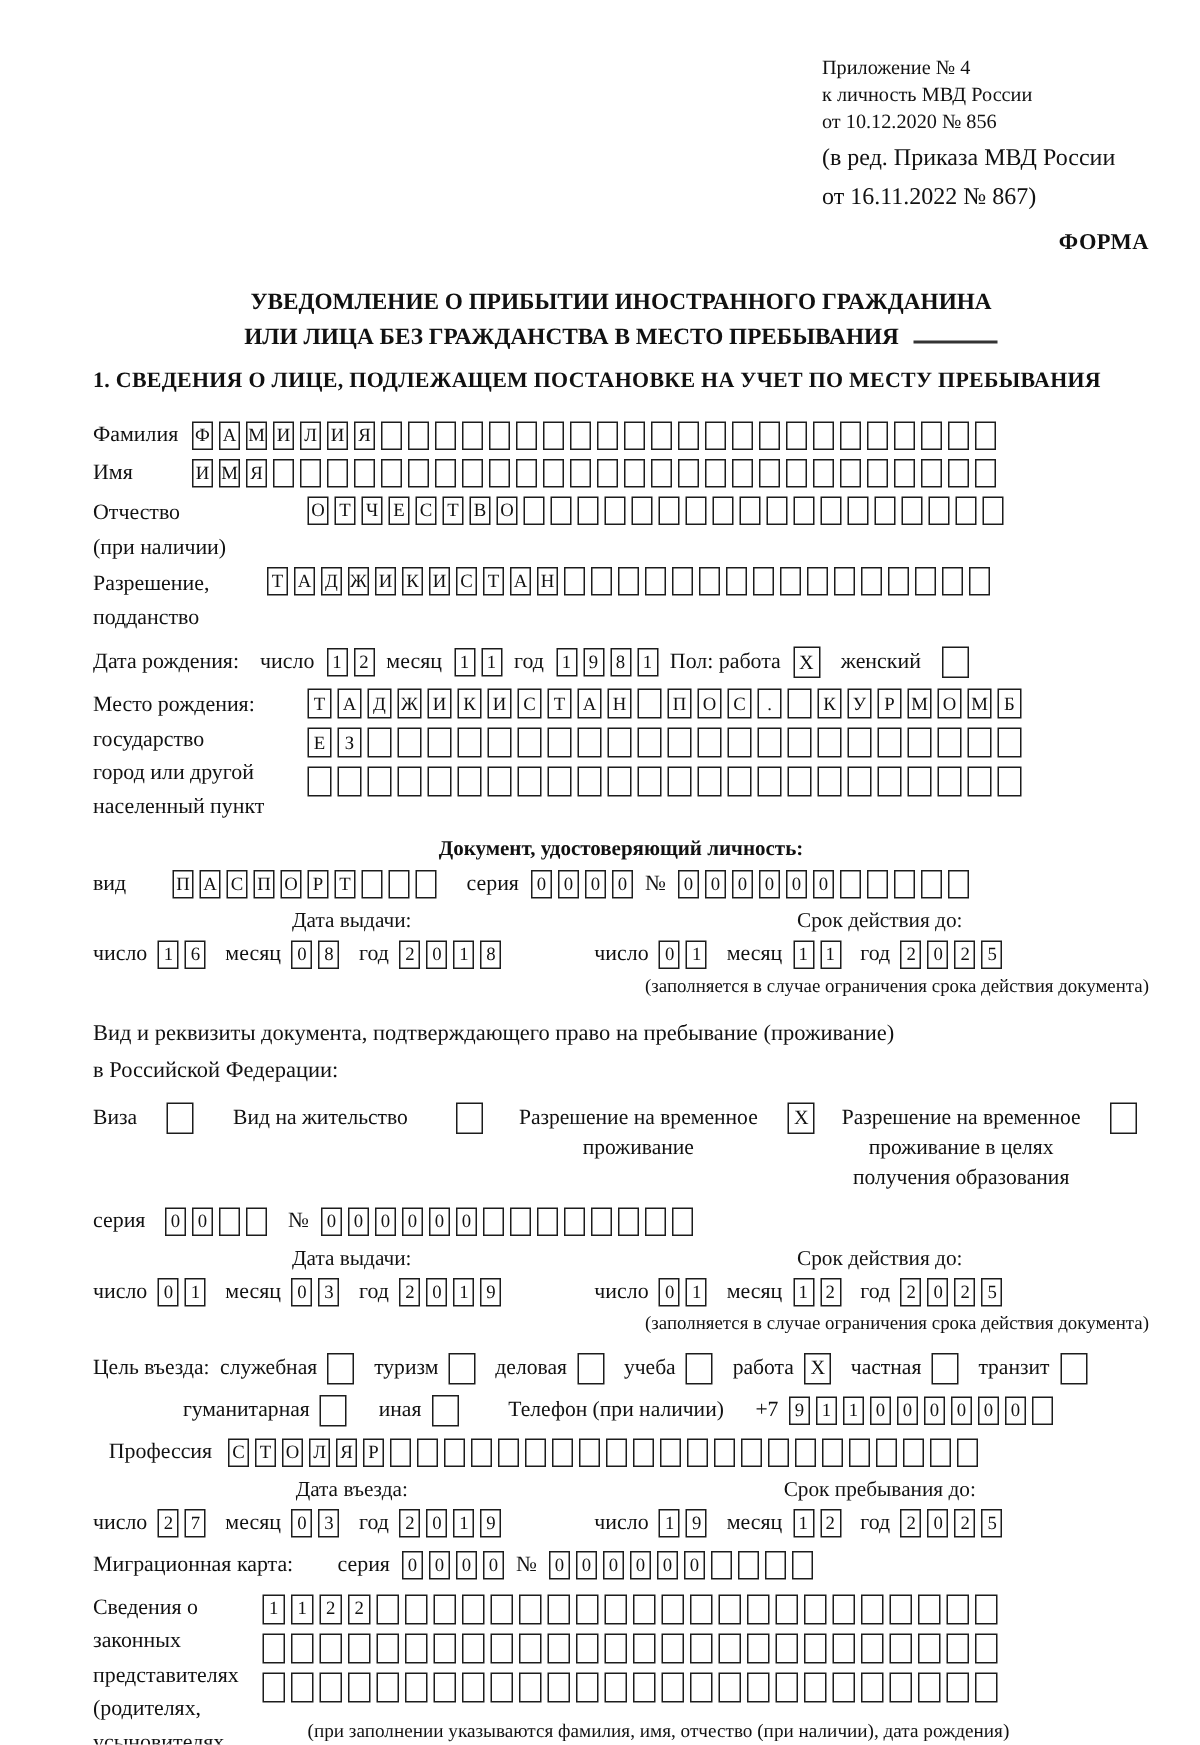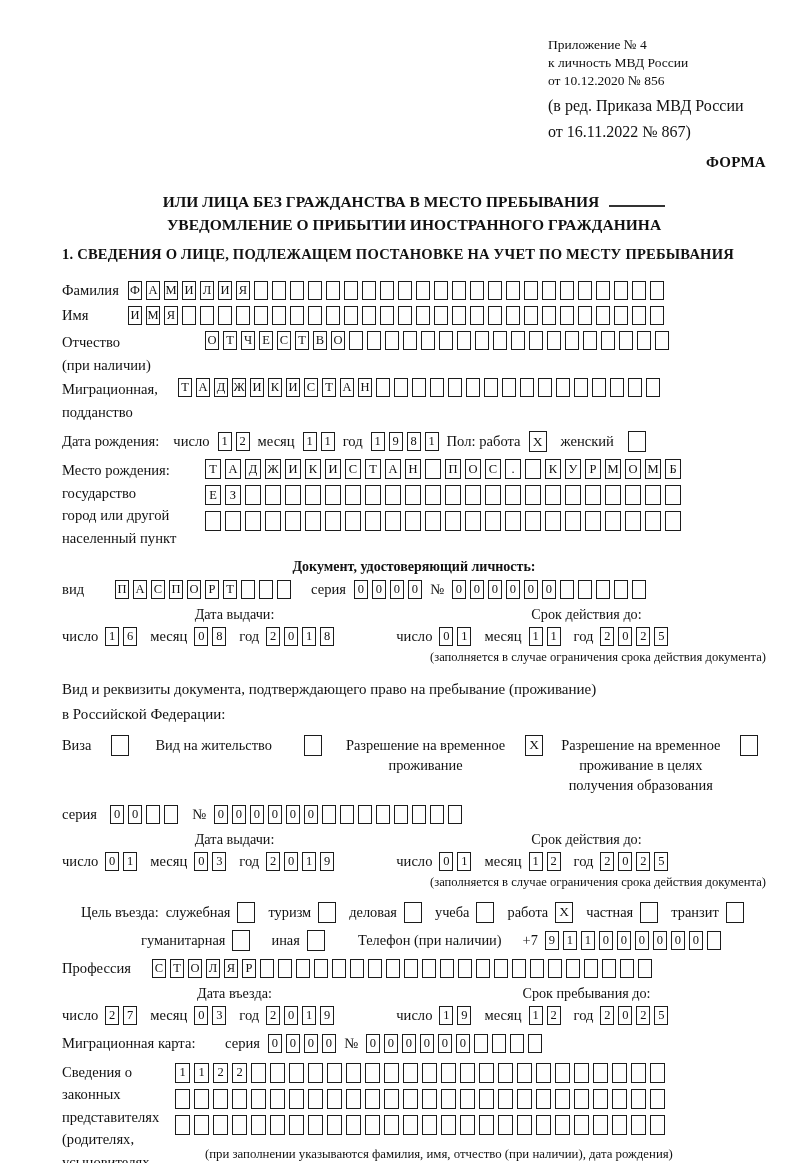--- a/index.html
+++ b/index.html
@@ -57,21 +57,21 @@
   .dright { margin-left: 62px; }
   .fnote { text-align: right; font-size: 12.6px; margin-top: 4px; }
 
   .para { font-size: 15px; margin-top: 12px; line-height: 1.65; }
 
   .cbrow { display:flex; align-items: flex-start; margin-top: 8px; font-size: 14.4px; }
   .cbitem { display:flex; align-items:flex-start; gap: 20px; }
   .cbitem .txt { line-height: 21px; }
   .ctr { text-align:center; line-height: 20px; }
 
-  .purpose { display:flex; align-items:center; margin-top: 12px; font-size: 14.4px; gap: 7px; margin-left: 19px; }
+  .purpose { display:flex; align-items:center; margin-top: 12px; font-size: 14.4px; gap: 7px; }
   .purpose .cb { margin-right: 6px; }
 
   .repblock { display:flex; margin-top: 8px; }
   .rep-foot { font-size: 12.8px; margin-top: 6px; margin-left: 145px; }
 
   .ml8 { margin-left: 8px; } .ml14 { margin-left: 14px; } .ml20 { margin-left: 20px; }
 </style>
 </head>
 <body>
 
@@ -80,24 +80,24 @@
   <div class="hdr">
     <div>Приложение № 4</div>
     <div>к личность МВД России</div>
     <div>от 10.12.2020 № 856</div>
     <div class="sub">(в ред. Приказа МВД России</div>
     <div class="sub">от 16.11.2022 № 867)</div>
   </div>
   <div class="forma">ФОРМА</div>
 
   <div class="title">
+    <div>УВЕДОМЛЕНИЕ О ПРИБЫТИИ ИНОСТРАННОГО ГРАЖДАНИНА</div>
     <div>
       <span>ИЛИ ЛИЦА БЕЗ ГРАЖДАНСТВА В МЕСТО ПРЕБЫВАНИЯ</span><span class="tunder"></span>
     </div>
-    <div>УВЕДОМЛЕНИЕ О ПРИБЫТИИ ИНОСТРАННОГО ГРАЖДАНИНА</div>
   </div>
 
   <div class="sect">1. СВЕДЕНИЯ О ЛИЦЕ, ПОДЛЕЖАЩЕМ ПОСТАНОВКЕ НА УЧЕТ ПО МЕСТУ ПРЕБЫВАНИЯ</div>
 
   <div class="row" style="margin-top:18px;">
     <span class="lbl w-surname">Фамилия</span>
     <span class="cells">
         <span class="cell">Ф</span>
         <span class="cell">А</span>
         <span class="cell">М</span>
@@ -197,21 +197,21 @@
         <span class="cell"></span>
         <span class="cell"></span>
         <span class="cell"></span>
         <span class="cell"></span>
         <span class="cell"></span>
       </span>
   </div>
 
   <div class="row" style="align-items:flex-start; margin-top:2px;">
     <span class="lcol w-cit">
-      <span class="lbl">Миграционная,</span>
+      <span class="lbl">Разрешение,</span>
       <span class="lbl">подданство</span>
     </span>
     <span class="cells">
         <span class="cell">Т</span>
         <span class="cell">А</span>
         <span class="cell">Д</span>
         <span class="cell">Ж</span>
         <span class="cell">И</span>
         <span class="cell">К</span>
         <span class="cell">И</span>
@@ -573,21 +573,21 @@
         <span class="cell">0</span>
         <span class="cell">0</span>
         <span class="cell">0</span>
         <span class="cell">0</span>
         <span class="cell">0</span>
         <span class="cell"></span>
       </span>
   </div>
 
   <div class="row" style="margin-top:8px;">
-    <span class="lbl" style="width:90px;">Профессия</span>
+    <span class="lbl" style="width:90px;text-align:center;">Профессия</span>
     <span class="cells">
         <span class="cell">С</span>
         <span class="cell">Т</span>
         <span class="cell">О</span>
         <span class="cell">Л</span>
         <span class="cell">Я</span>
         <span class="cell">Р</span>
         <span class="cell"></span>
         <span class="cell"></span>
         <span class="cell"></span>

